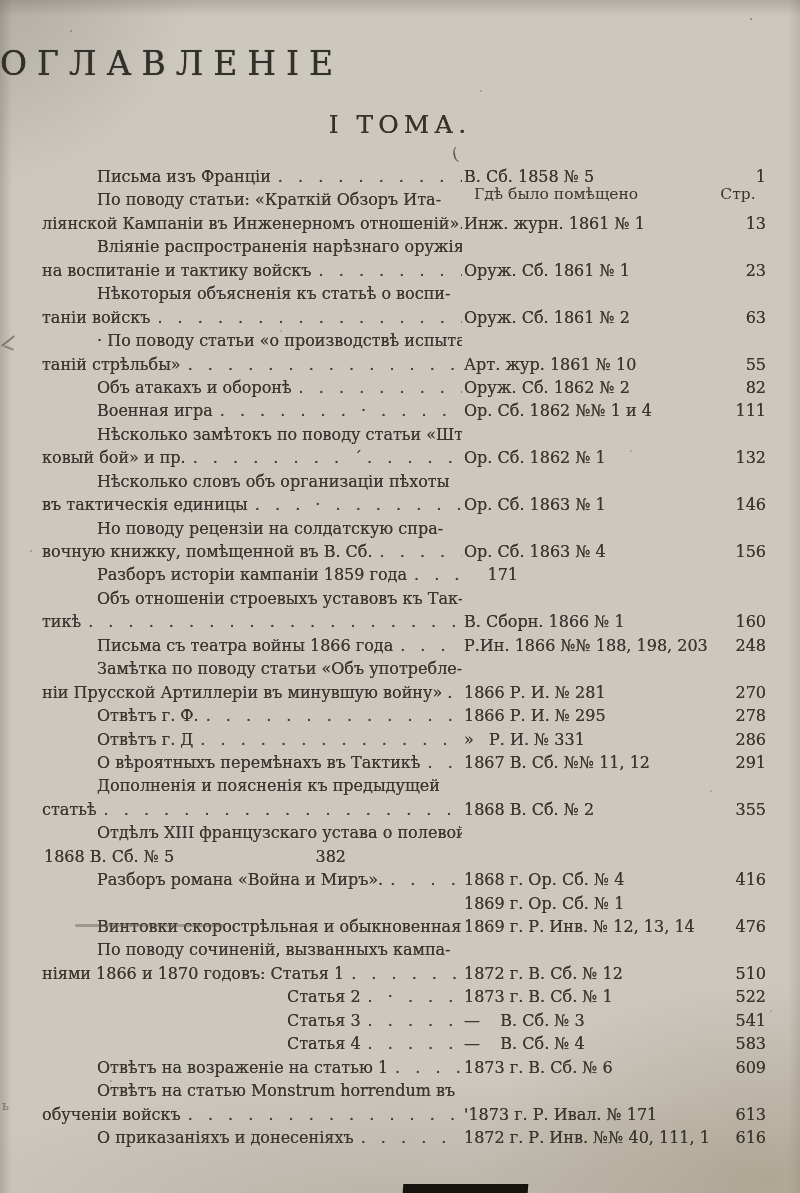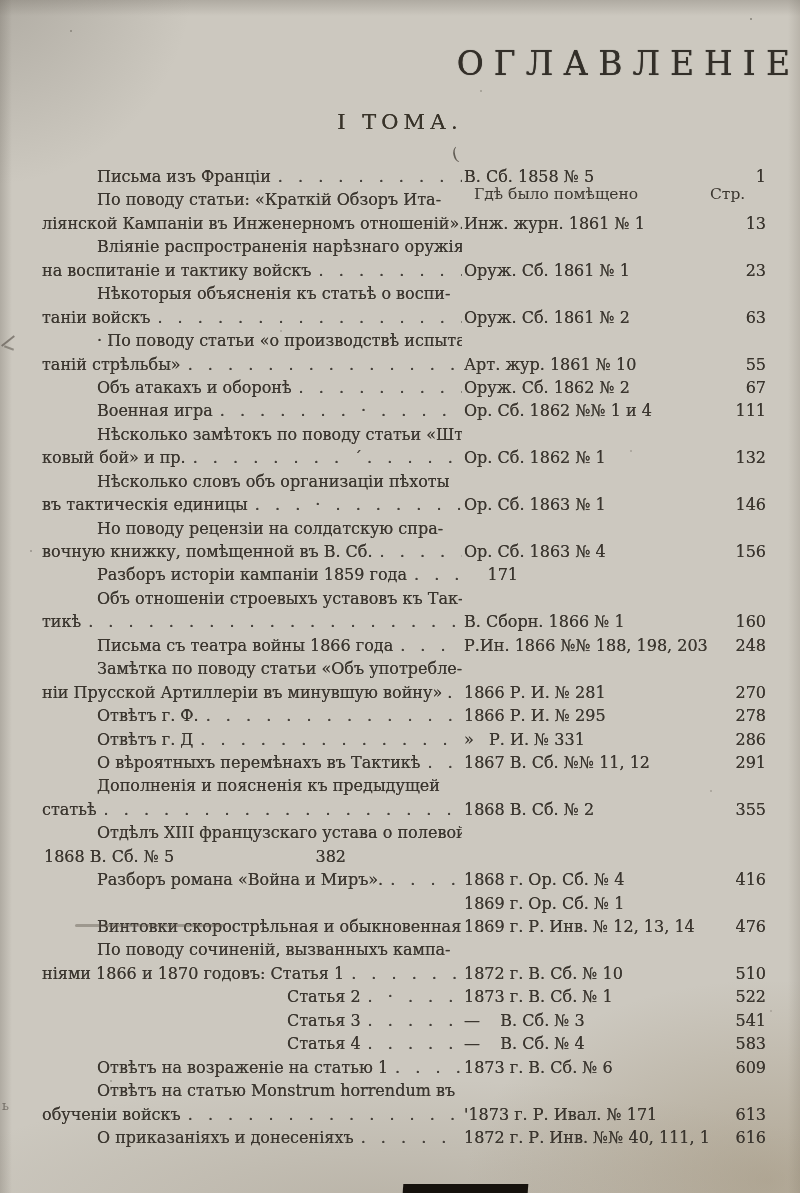--- a/index.html
+++ b/index.html
@@ -22,36 +22,36 @@
   .speckles{position:absolute;left:70px;top:30px;width:2px;height:2px;border-radius:50%;
     background:rgba(75,68,60,.45);
     box-shadow: 410px 60px 0 rgba(75,68,60,.35), 680px -12px 0 rgba(60,55,48,.5),
       210px 300px 0 rgba(75,68,60,.3), 560px 420px 0 rgba(75,68,60,.3),
       120px 640px 0 rgba(75,68,60,.32), 640px 760px 0 rgba(75,68,60,.3),
       330px 900px 0 rgba(75,68,60,.28), 40px 1050px 0 rgba(75,68,60,.35),
       700px 980px 0 rgba(75,68,60,.25), 500px 150px 0 rgba(75,68,60,.25),
       -40px 520px 0 rgba(75,68,60,.4), 260px 1105px 0 rgba(75,68,60,.3);}
   .title{
     position:absolute;top:44px;left:0;width:100%;
-    text-align:right;font-size:33px;letter-spacing:10px;
+    text-align:left;font-size:33px;letter-spacing:10px;
     color:#332f29;text-shadow:0 0 .7px #332f29;
     white-space:pre;
   }
   .subtitle{
     position:absolute;top:110px;left:0;width:100%;
-    text-align:center;font-size:21px;letter-spacing:5px;
+    text-align:center;font-size:25px;letter-spacing:5px;
     color:#383329;text-shadow:0 0 .5px #383329;white-space:pre;
   }
   .colheads{
     position:absolute;top:146px;left:42px;right:34px;
     display:flex;align-items:baseline;font-size:15.5px;
   }
   .colheads .spacer{width:420px;}
   .colheads .src-h{width:248px;padding-left:12px;box-sizing:border-box;white-space:pre;margin-top:39px;}
-  .colheads .pg-h{width:56px;text-align:left;white-space:pre;}
+  .colheads .pg-h{width:56px;text-align:center;white-space:pre;}
   .toc{position:absolute;top:167px;left:42px;right:34px;}
   .line{display:flex;align-items:baseline;height:23.45px;font-size:16px;}
   .text{width:420px;box-sizing:border-box;white-space:nowrap;overflow:hidden;
     text-shadow:0 0 .4px rgba(55,50,44,.8);}
   .ind0{padding-left:0;}
   .ind1{padding-left:55px;}
   .ind2{padding-left:245px;}
   .dots{letter-spacing:5px;padding-left:7px;color:#45403a;}
   .src{width:248px;box-sizing:border-box;padding-left:2px;white-space:pre;
     overflow:hidden;text-shadow:0 0 .4px rgba(55,50,44,.8);}
@@ -127,21 +127,21 @@
         <div class="pg"></div>
       </div>
       <div class="line">
         <div class="text ind0">таній стрѣльбы»<span class="dots">. . . . . . . . . . . . . . . .</span></div>
         <div class="src">Арт. жур. 1861 № 10</div>
         <div class="pg">55</div>
       </div>
       <div class="line">
         <div class="text ind1">Объ атакахъ и оборонѣ<span class="dots">. . . . . . . . . .</span></div>
         <div class="src">Оруж. Сб. 1862 № 2</div>
-        <div class="pg">67</div>
+        <div class="pg">82</div>
       </div>
       <div class="line">
         <div class="text ind1">Военная игра<span class="dots">. . . . . . . · . . . . . .</span></div>
         <div class="src">Ор. Сб. 1862 №№ 1 и 4</div>
         <div class="pg">111</div>
       </div>
       <div class="line">
         <div class="text ind1">Нѣсколько замѣтокъ по поводу статьи «Шты-</div>
         <div class="src"></div>
         <div class="pg"></div>
@@ -249,21 +249,21 @@
         <div class="src">1869 г. Р. Инв. № 12, 13, 14</div>
         <div class="pg">476</div>
       </div>
       <div class="line">
         <div class="text ind1">По поводу сочиненій, вызванныхъ кампа-</div>
         <div class="src"></div>
         <div class="pg"></div>
       </div>
       <div class="line">
         <div class="text ind0">ніями 1866 и 1870 годовъ: Статья 1<span class="dots">. . . . . .</span></div>
-        <div class="src">1872 г. В. Сб. № 10</div>
+        <div class="src">1872 г. В. Сб. № 12</div>
         <div class="pg">510</div>
       </div>
       <div class="line">
         <div class="text ind2">Статья 2<span class="dots">. · . . .</span></div>
         <div class="src">1873 г. В. Сб. № 1</div>
         <div class="pg">522</div>
       </div>
       <div class="line">
         <div class="text ind2">Статья 3<span class="dots">. . . . .</span></div>
         <div class="src">—    В. Сб. № 3</div>

